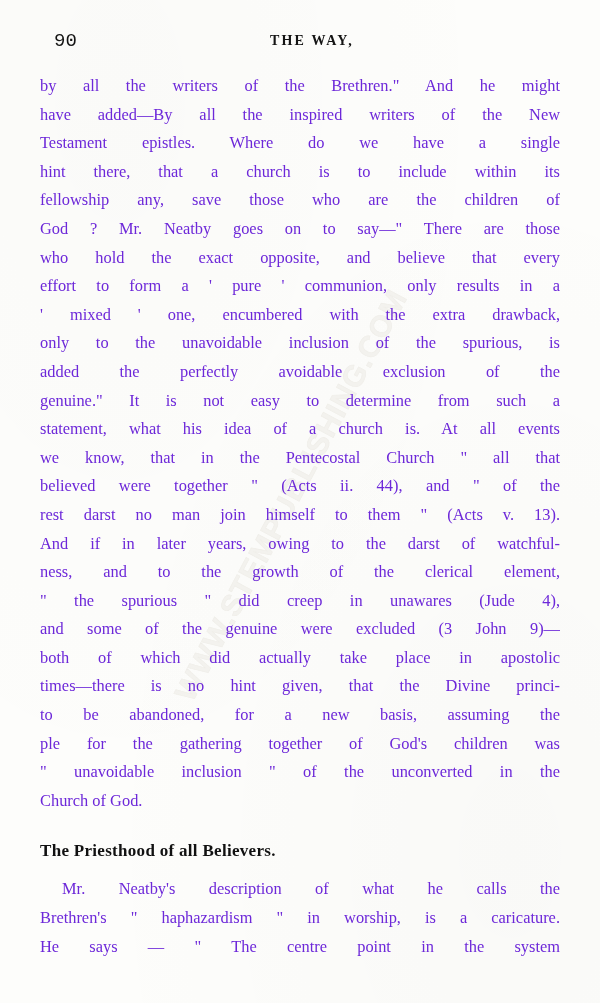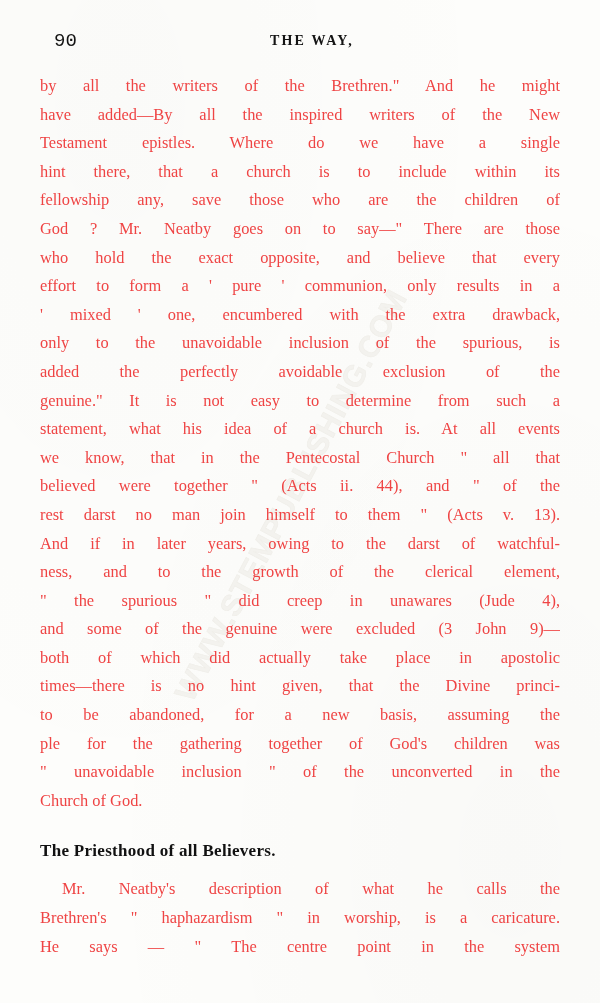--- a/index.html
+++ b/index.html
@@ -79,21 +79,21 @@
     left: 40px;
     top: 72px;
     width: 520px;
     z-index: 4;
   }
   .para {
     margin: 0;
     font-size: 16.4px;
     line-height: 28.6px;
     text-align: justify;
-    color: #ef4444;
+    color: #6d28d9;
     font-family: "Liberation Serif", serif;
   }
   .para .ln {
     display: block;
     white-space: pre;
   }
   .para .ln.just {
     text-align: justify;
     text-align-last: justify;
     white-space: normal;

